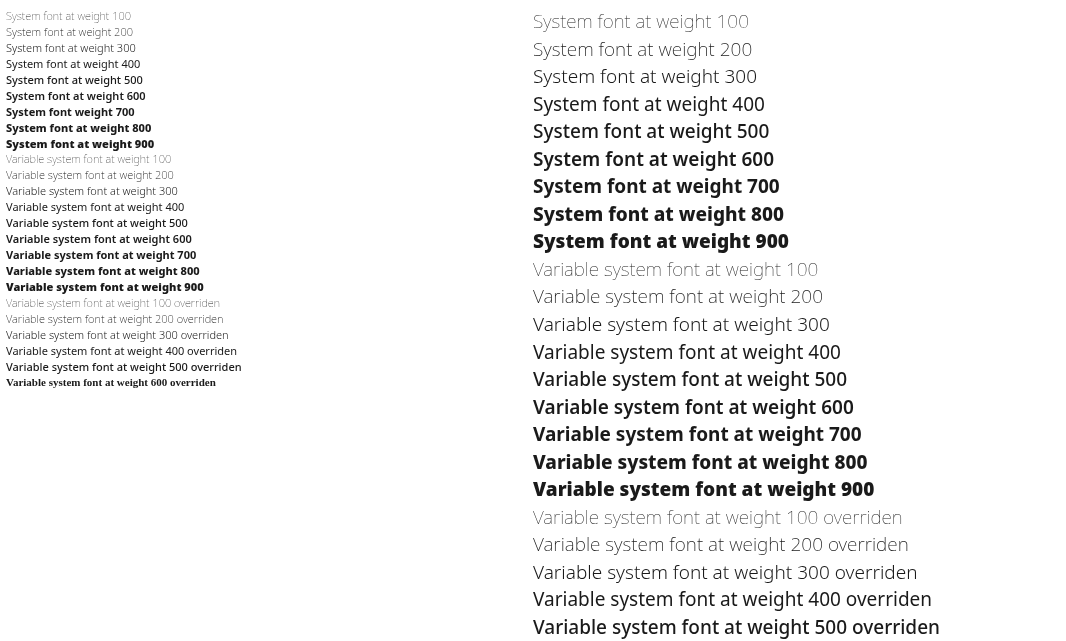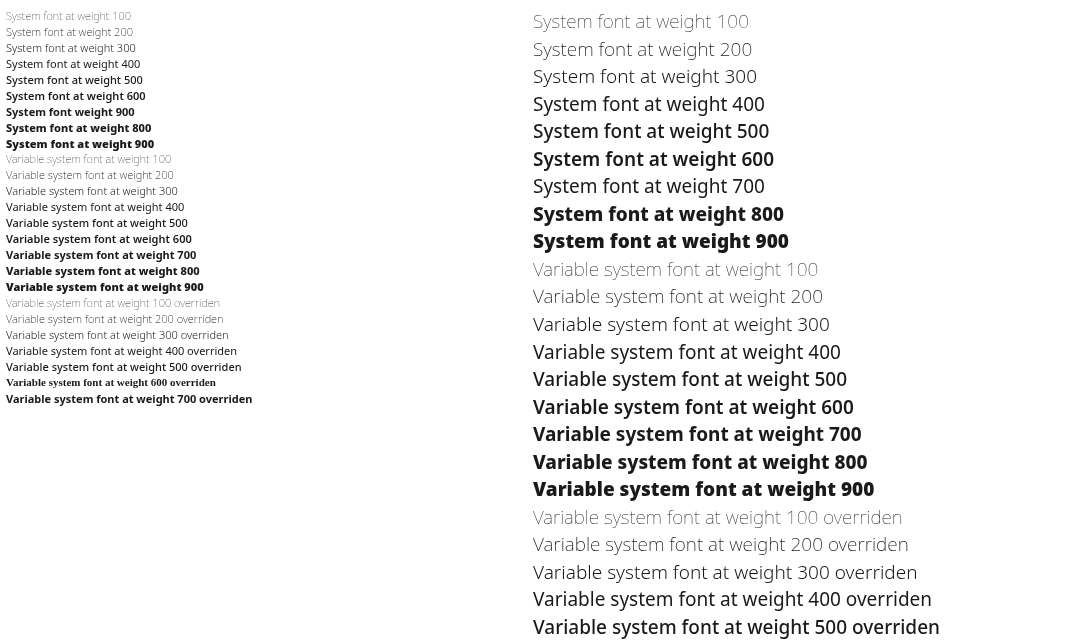--- a/index.html
+++ b/index.html
@@ -32,48 +32,47 @@
 </head>
 <body>
 
 <div class="column col-left" id="left-col">
     <div class="font-line" style="font-weight: 100;">System font at weight 100</div>
     <div class="font-line" style="font-weight: 200;">System font at weight 200</div>
     <div class="font-line" style="font-weight: 300;">System font at weight 300</div>
     <div class="font-line" style="font-weight: 400;">System font at weight 400</div>
     <div class="font-line" style="font-weight: 500;">System font at weight 500</div>
     <div class="font-line" style="font-weight: 600;">System font at weight 600</div>
-    <div class="font-line" style="font-weight: 700;">System font weight 900</div>
+    <div class="font-line" style="font-weight: 700;">System font weight 700</div>
     <div class="font-line" style="font-weight: 800;">System font at weight 800</div>
     <div class="font-line" style="font-weight: 900;">System font at weight 900</div>
     <div class="font-line" style="font-weight: 100;">Variable system font at weight 100</div>
     <div class="font-line" style="font-weight: 200;">Variable system font at weight 200</div>
     <div class="font-line" style="font-weight: 300;">Variable system font at weight 300</div>
     <div class="font-line" style="font-weight: 400;">Variable system font at weight 400</div>
     <div class="font-line" style="font-weight: 500;">Variable system font at weight 500</div>
     <div class="font-line" style="font-weight: 600;">Variable system font at weight 600</div>
     <div class="font-line" style="font-weight: 700;">Variable system font at weight 700</div>
     <div class="font-line" style="font-weight: 800;">Variable system font at weight 800</div>
     <div class="font-line" style="font-weight: 900;">Variable system font at weight 900</div>
     <div class="font-line" style="font-weight: 100;">Variable system font at weight 100 overriden</div>
     <div class="font-line" style="font-weight: 200;">Variable system font at weight 200 overriden</div>
     <div class="font-line" style="font-weight: 300;">Variable system font at weight 300 overriden</div>
     <div class="font-line" style="font-weight: 400;">Variable system font at weight 400 overriden</div>
     <div class="font-line" style="font-weight: 500;">Variable system font at weight 500 overriden</div>
     <div class="font-line" style="font-weight: 600; font-family: Liberation Serif, serif;">Variable system font at weight 600 overriden</div>
-    <div class="font-line" style="font-weight: 700;">Variable system font at weight 700 overriden</div>
   </div>
 <div class="column col-right" id="right-col">
     <div class="font-line" style="font-weight: 100;">System font at weight 100</div>
     <div class="font-line" style="font-weight: 200;">System font at weight 200</div>
     <div class="font-line" style="font-weight: 300;">System font at weight 300</div>
     <div class="font-line" style="font-weight: 400;">System font at weight 400</div>
     <div class="font-line" style="font-weight: 500;">System font at weight 500</div>
     <div class="font-line" style="font-weight: 600;">System font at weight 600</div>
-    <div class="font-line" style="font-weight: 400;">System font at weight 700</div>
+    <div class="font-line" style="font-weight: 700;">System font at weight 700</div>
     <div class="font-line" style="font-weight: 800;">System font at weight 800</div>
     <div class="font-line" style="font-weight: 900;">System font at weight 900</div>
     <div class="font-line" style="font-weight: 100;">Variable system font at weight 100</div>
     <div class="font-line" style="font-weight: 200;">Variable system font at weight 200</div>
     <div class="font-line" style="font-weight: 300;">Variable system font at weight 300</div>
     <div class="font-line" style="font-weight: 400;">Variable system font at weight 400</div>
     <div class="font-line" style="font-weight: 500;">Variable system font at weight 500</div>
     <div class="font-line" style="font-weight: 600;">Variable system font at weight 600</div>
     <div class="font-line" style="font-weight: 700;">Variable system font at weight 700</div>
     <div class="font-line" style="font-weight: 800;">Variable system font at weight 800</div>

